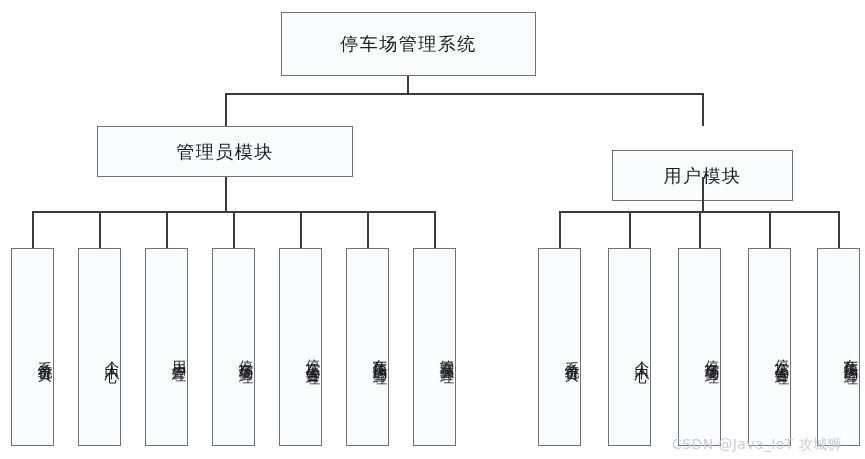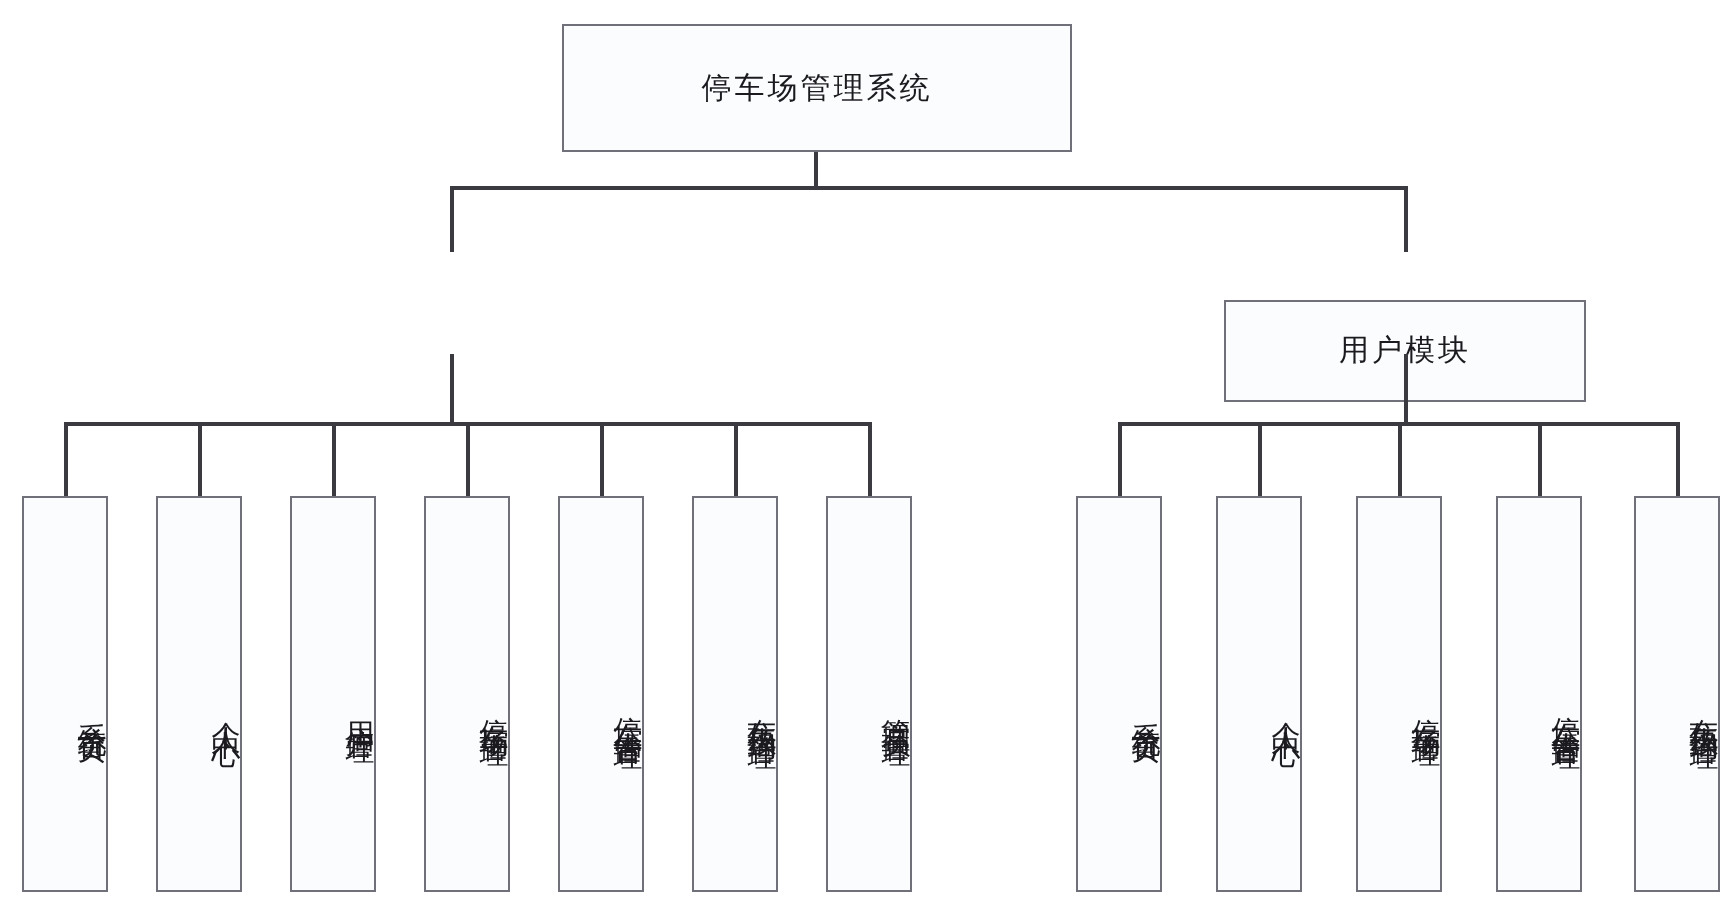--- a/index.html
+++ b/index.html
@@ -23,21 +23,21 @@
     background: #fbfcfe;
     border: 1.6px solid #6f7079;
     display: flex;
     align-items: center;
     justify-content: center;
     color: #1b1b1f;
   }
 
   
   .node.horiz {
-    font-size: 15px;
+    font-size: 18px;
     letter-spacing: 1.5px;
     white-space: nowrap;
   }
 
   
   .node.vert {
     writing-mode: vertical-rl;
     text-orientation: upright;
     font-size: 14.5px;
     line-height: 1.18;
@@ -76,20 +76,21 @@
 
   <div class="node horiz" style="left:281px; top:12px; width:255px; height:64px;">停车场管理系统</div>
 
   <div class="ln v" style="left:407px; top:76px; height:17px;"></div>
 
   <div class="ln h" style="left:225px; top:93px; width:478px;"></div>
 
   <div class="ln v" style="left:225px; top:93px; height:33px;"></div>
   <div class="ln v" style="left:702px; top:93px; height:33px;"></div>
 
+  <div class="node horiz" style="left:97px; top:126px; width:256px; height:51px;">管理员模块</div>
 
   <div class="ln v" style="left:225px; top:177px; height:34px;"></div>
   <div class="ln h" style="left:32px; top:211px; width:402px;"></div>
 
   <div class="ln v" style="left:32px;  top:211px; height:37px;"></div>
   <div class="ln v" style="left:99px;  top:211px; height:37px;"></div>
   <div class="ln v" style="left:166px; top:211px; height:37px;"></div>
   <div class="ln v" style="left:233px; top:211px; height:37px;"></div>
   <div class="ln v" style="left:300px; top:211px; height:37px;"></div>
   <div class="ln v" style="left:367px; top:211px; height:37px;"></div>
@@ -113,14 +114,15 @@
   <div class="ln v" style="left:699px; top:211px; height:37px;"></div>
   <div class="ln v" style="left:769px; top:211px; height:37px;"></div>
   <div class="ln v" style="left:838px; top:211px; height:37px;"></div>
 
   <div class="node vert" style="left:538px; top:248px; width:43px; height:198px;">系统首页</div>
   <div class="node vert" style="left:608px; top:248px; width:43px; height:198px;">个人中心</div>
   <div class="node vert" style="left:678px; top:248px; width:43px; height:198px;">停车场管理</div>
   <div class="node vert" style="left:748px; top:248px; width:43px; height:198px;">停车公告管理</div>
   <div class="node vert" style="left:817px; top:248px; width:43px; height:198px;">车位预约管理</div>
 
+  <div id="watermark">CSDN @Java_IoT 攻城狮</div>
 
 </div>
 
 </body></html>

